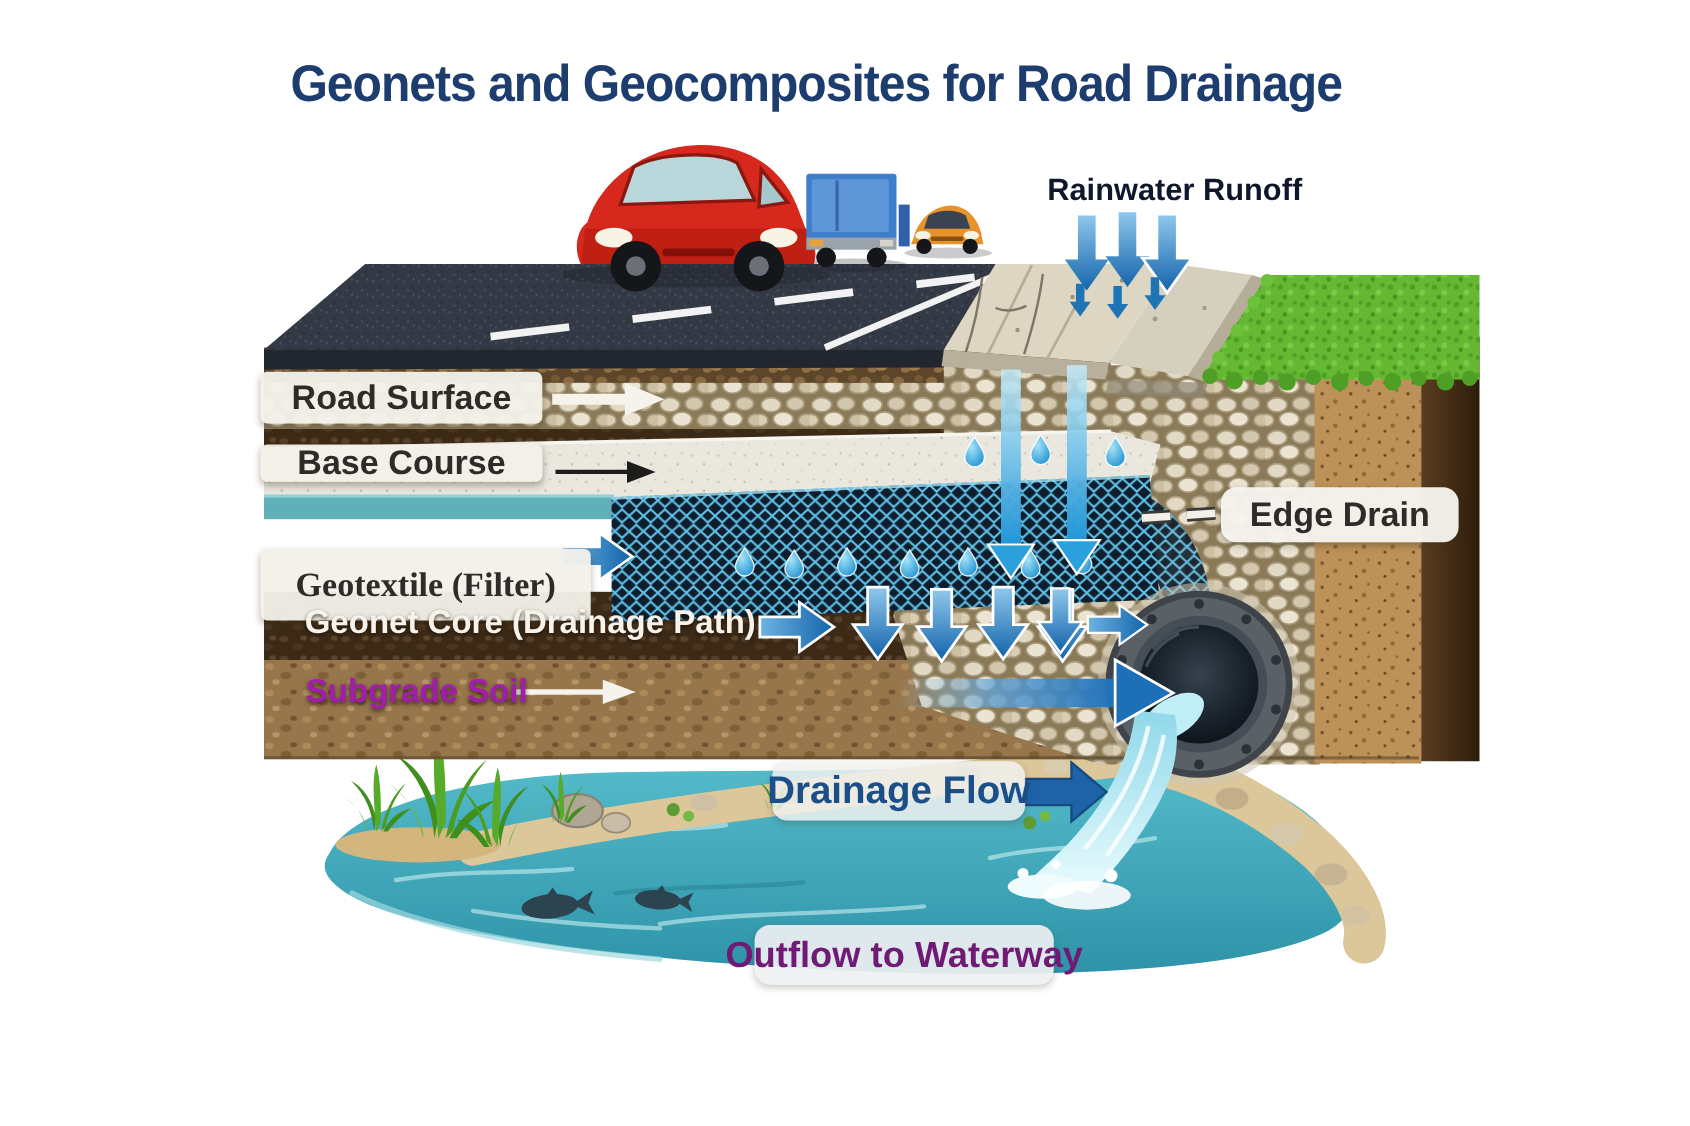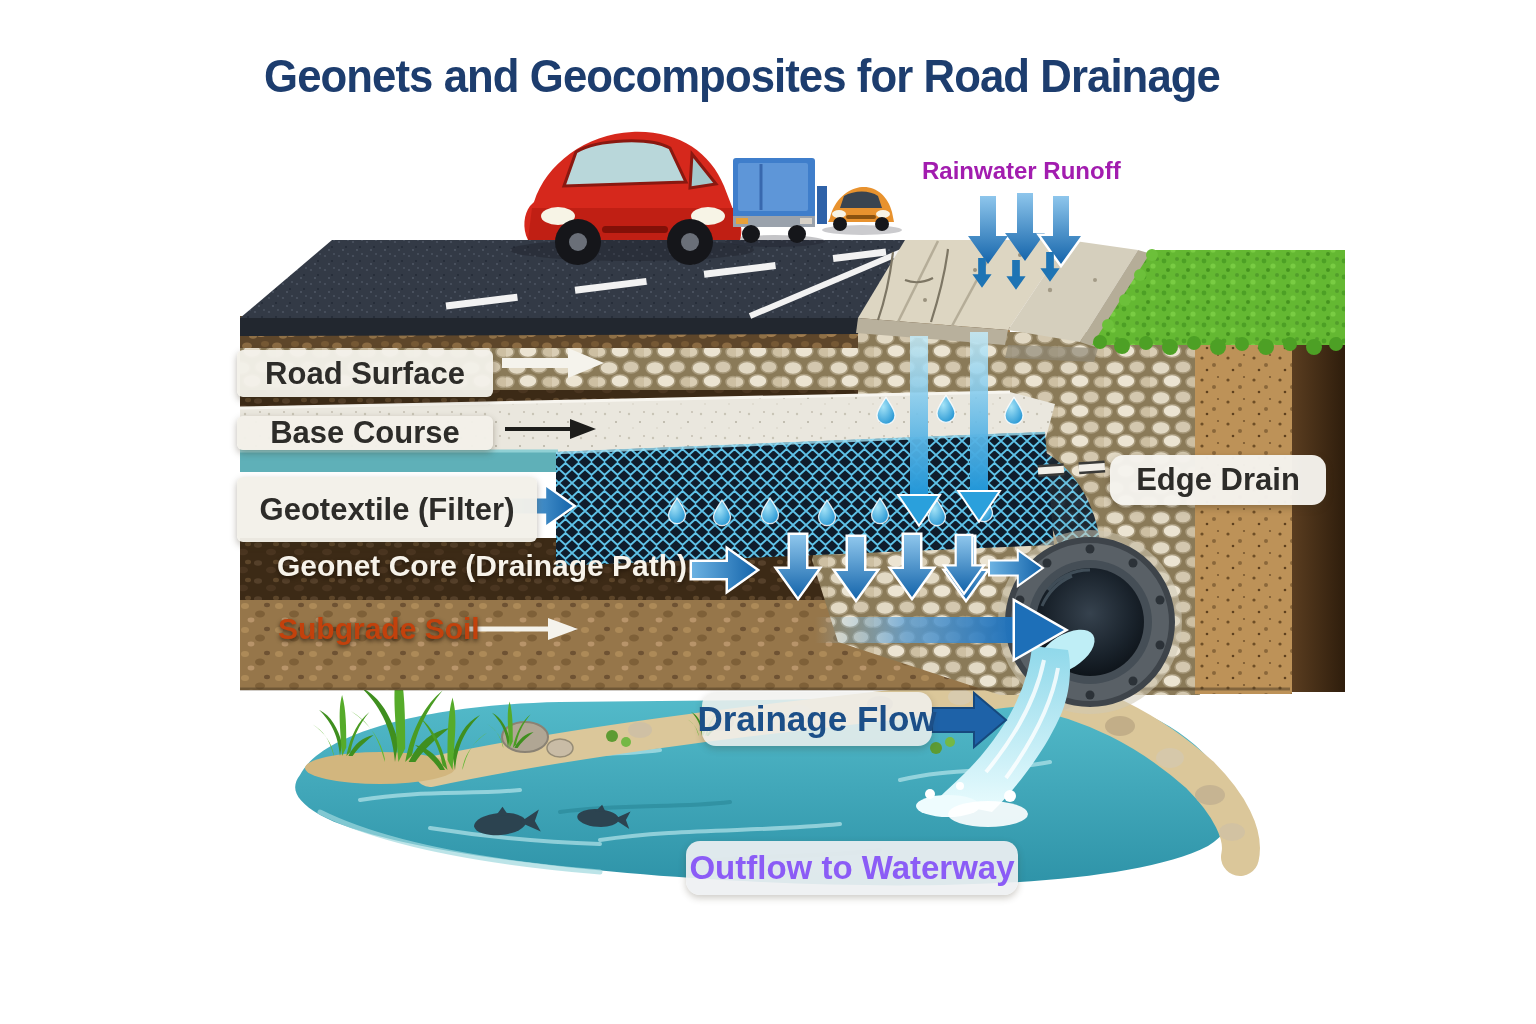--- a/index.html
+++ b/index.html
@@ -5,37 +5,37 @@
   html,body{margin:0;padding:0;background:#ffffff;}
   .scene{position:relative;width:1536px;height:1024px;background:#ffffff;overflow:hidden;
          font-family:"Liberation Sans",sans-serif;}
   .art{position:absolute;left:0;top:0;}
   .title{position:absolute;left:742px;top:48px;transform:translateX(-50%) scaleX(.93);
          transform-origin:center;white-space:nowrap;font-size:47px;font-weight:bold;
          letter-spacing:-1px;color:#1d3d6e;margin:0;}
   .lbl{position:absolute;z-index:3;white-space:nowrap;font-weight:bold;}
   .bar{background:rgba(243,240,233,.96);color:#2d2c29;border-radius:6px;
        box-shadow:0 3px 7px rgba(60,50,30,.35);display:flex;align-items:center;
-       justify-content:center;font-size:31px;margin-top:12px;}
+       justify-content:center;font-size:31px;}
   .pill{background:rgba(242,242,240,.92);border-radius:14px;
         box-shadow:0 3px 7px rgba(60,50,30,.25);display:flex;align-items:center;
         justify-content:center;}
-  .lbl-rain{left:922px;top:157px;font-size:24px;color:#a21caf;}
+  .lbl-rain{left:952px;top:157px;font-size:28px;color:#0f172a;}
   .lbl-road{left:237px;top:338px;width:256px;height:47px;}
   .lbl-base{left:237px;top:404px;width:256px;height:34px;}
-  .lbl-geotex{left:237px;top:465px;width:300px;height:65px;}
+  .lbl-geotex{left:237px;top:499px;width:300px;height:65px;font-family:Liberation Serif, serif;}
   .lbl-geonet{left:277px;top:549px;font-size:30px;color:#f7f3ea;
               text-shadow:0 2px 4px rgba(25,15,5,.7);}
-  .lbl-sub{left:278px;top:612px;font-size:30px;color:#c2410c;
+  .lbl-sub{left:278px;top:612px;font-size:30px;color:#a21caf;
            text-shadow:0 2px 4px rgba(25,15,5,.7);}
   .lbl-edge{left:1110px;top:443px;width:216px;height:50px;font-size:31px;color:#2d2c29;
             background:rgba(245,243,237,.97);}
   .lbl-drain{left:702px;top:692px;width:230px;height:54px;font-size:35px;color:#1c4f88;
              background:rgba(241,241,239,.85);text-align:right;}
-  .lbl-out{left:686px;top:841px;width:332px;height:54px;font-size:33px;color:#8b5cf6;
+  .lbl-out{left:686px;top:841px;width:272px;height:54px;font-size:33px;color:#701a75;
            background:rgba(238,240,242,.92);}
 </style>
 </head>
 <body>
 
 <div class="scene">
 
 <svg class="art" width="1536" height="1024" viewBox="0 0 1536 1024">
   <defs>
     <pattern id="pAsph" width="14" height="14" patternUnits="userSpaceOnUse">

